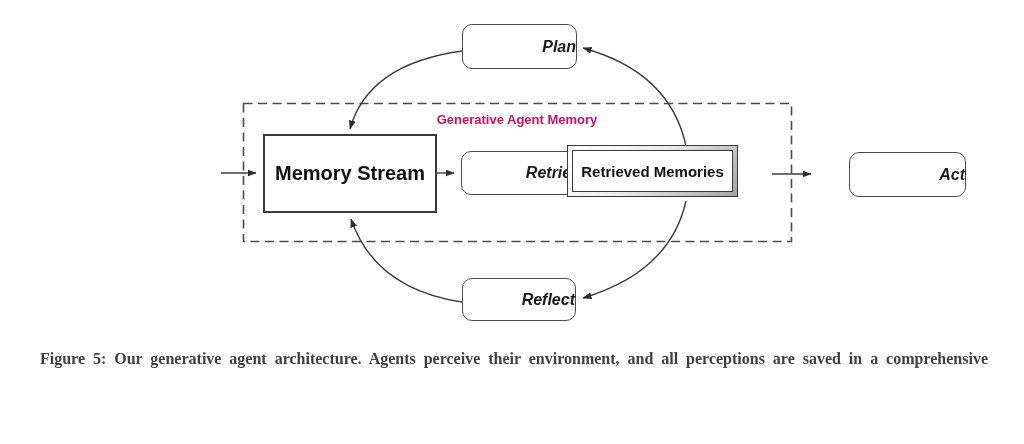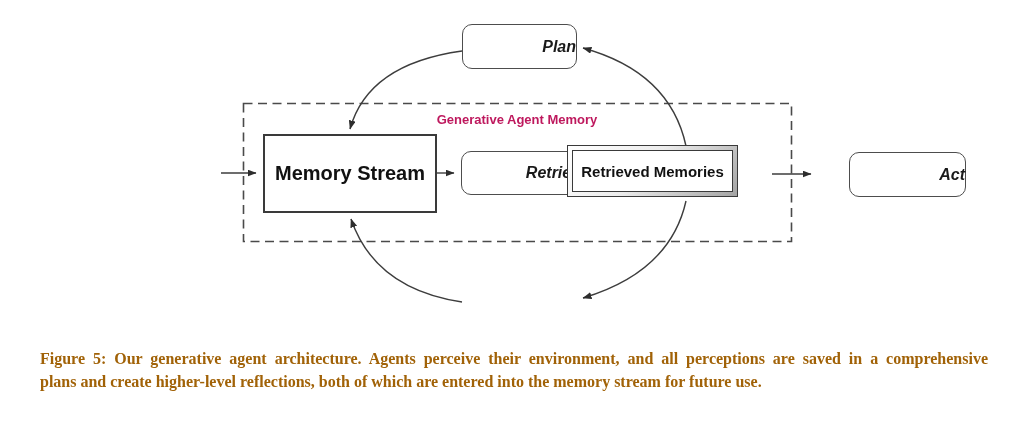--- a/index.html
+++ b/index.html
@@ -70,21 +70,21 @@
     font-size: 13px;
     color: #be185d;
   }
   .caption {
     position: absolute;
     left: 40px; top: 348px; width: 948px;
     font-family: "Liberation Serif", serif;
     font-weight: bold;
     font-size: 16px;
     line-height: 22.5px;
-    color: #a16207;
+    color: #404040;
   }
   .caption .just { text-align: justify; text-align-last: justify; }
   .caption .last { text-align: left; }
 </style>
 </head>
 <body>
 
 <div class="page">
 
   <svg class="arrow-layer" viewBox="0 0 1024 340">
@@ -120,19 +120,21 @@
   </div>
 
   <div class="framed pad4" id="retrieved-memories">
     <div class="framed-inner">Retrieved Memories</div>
   </div>
 
   <div class="node" id="act">
     <span>Act</span>
   </div>
 
+  <div class="node" id="reflect">
+    <span>Reflect</span>
+  </div>
 
   <div class="caption">
     <div class="just">Figure 5: Our generative agent architecture. Agents perceive their environment, and all perceptions are saved in a comprehensive</div>
-    <div class="last">plans and create higher-level reflections, both of which are entered into the memory stream for future use.</div>
   </div>
 
 </div>
 
 </body></html>

